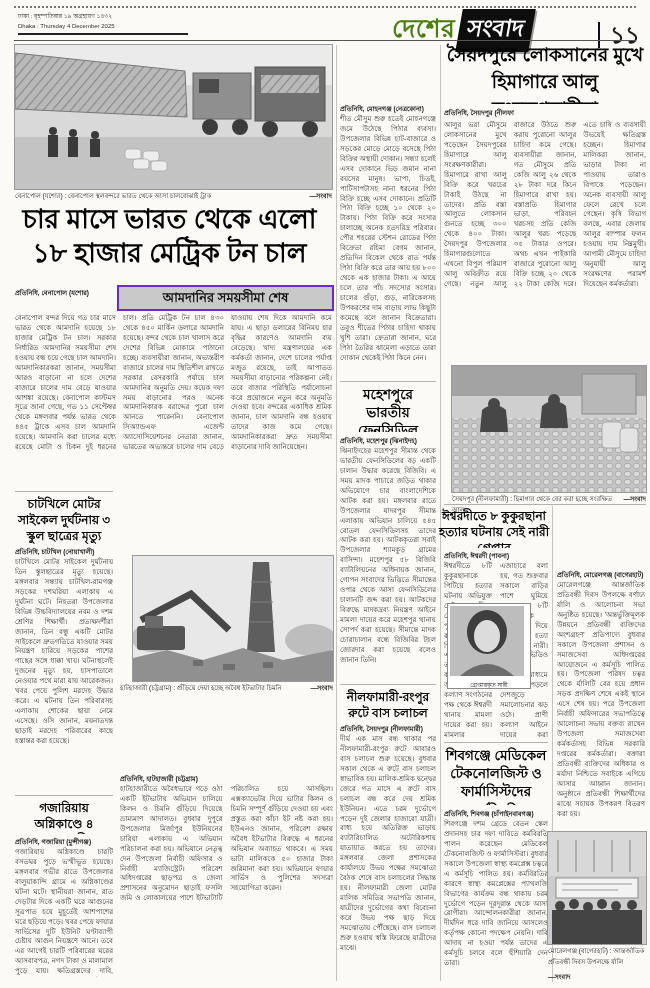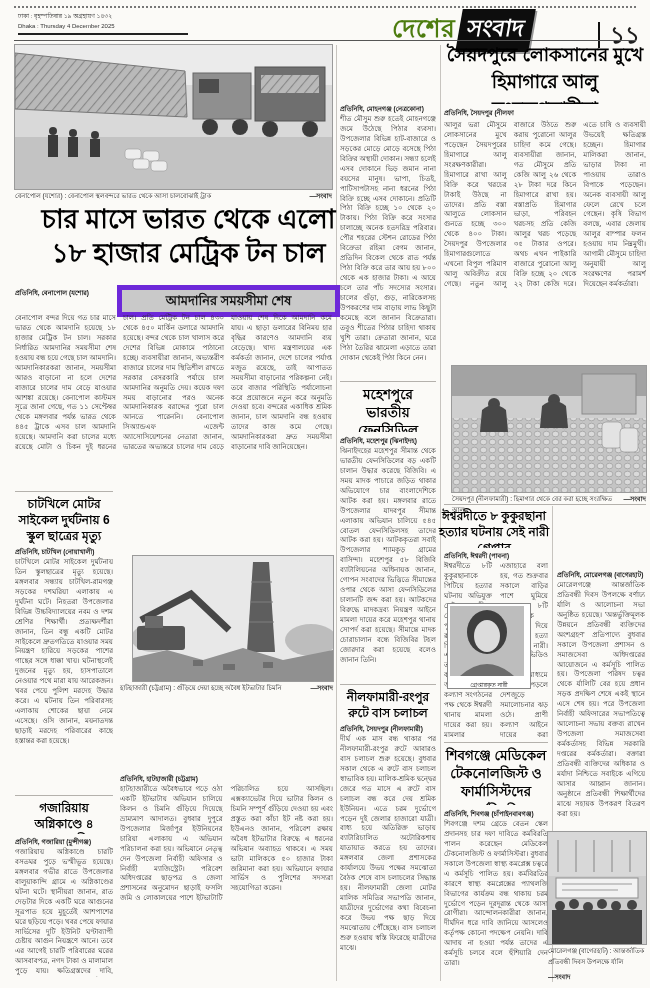--- a/index.html
+++ b/index.html
@@ -19,21 +19,21 @@
   .photo{background:#d8d8d8;outline:1px solid #9a9a9a;overflow:hidden;}
   .photo svg{display:block;}
   .cap{display:flex;justify-content:space-between;align-items:flex-start;font-size:6.5px;color:#222;gap:4px;}
   .cap .credit{white-space:nowrap;font-weight:bold;}
   .hl{font-weight:bold;color:#000;text-align:center;overflow:hidden;}
   .hl-xl{font-size:26.5px;line-height:1.3;}
   .hl-lg{font-size:18.5px;line-height:1.45;}
   .hl-md{font-size:13.5px;line-height:1.35;}
   .hl-sm{font-size:12px;line-height:1.35;}
   .hl-chimney{font-size:20px;line-height:1.3;}
-  .subhead{background:#c9c9c9;border:5px solid #6d28d9;font-weight:bold;font-size:13px;
+  .subhead{background:#c9c9c9;border:2px solid #6d28d9;font-weight:bold;font-size:13px;
            display:flex;align-items:center;justify-content:center;color:#111;}
   .byline{font-size:6.5px;font-weight:bold;color:#111;overflow:hidden;white-space:nowrap;}
   .body-txt{font-size:7px;line-height:1.42;text-align:justify;overflow:hidden;color:#2a2a2a;
             word-break:break-word;hyphens:auto;}
   .cols2{column-count:2;column-gap:8px;}
   .cols3{column-count:3;column-gap:7px;}
   .portrait-frame{background:#fff;padding:2px;outline:1px solid #8a8a8a;}
   .pcap{font-size:6px;text-align:center;color:#222;}
 </style>
 </head>
@@ -90,27 +90,27 @@
           <rect x="128" y="106" width="16" height="10" rx="3"></rect>
         <rect x="118" y="114" width="16" height="10" rx="3"></rect>
           <rect x="136" y="116" width="16" height="10" rx="3"></rect>
       </g>
     </svg>
   </div>
   <div class="abs cap" style="left:15px;top:191px;width:317px;">
     <span>বেনাপোল (যশোর) : বেনাপোল স্থলবন্দরে ভারত থেকে আসা চালবোঝাই ট্রাক</span>
     <span class="credit">—সংবাদ</span>
   </div>
-  <div class="abs hl hl-xl" style="left:30px;top:202px;width:317px;height:78px;">চার মাসে ভারত থেকে এলো ১৮ হাজার মেট্রিক টন চাল</div>
+  <div class="abs hl hl-xl" style="left:11px;top:202px;width:317px;height:78px;">চার মাসে ভারত থেকে এলো ১৮ হাজার মেট্রিক টন চাল</div>
   <div class="abs subhead" style="left:117px;top:285px;width:213px;height:22px;">আমদানির সময়সীমা শেষ</div>
   <div class="abs byline" style="left:15px;top:288px;width:98px;">প্রতিনিধি, বেনাপোল (যশোর)</div>
   <div class="abs body-txt cols3" style="left:15px;top:313px;width:317px;height:242px;">বেনাপোল বন্দর দিয়ে গত চার মাসে ভারত থেকে আমদানি হয়েছে ১৮ হাজার মেট্রিক টন চাল। সরকার নির্ধারিত আমদানির সময়সীমা শেষ হওয়ায় বন্ধ হয়ে গেছে চাল আমদানি। আমদানিকারকরা জানান, সময়সীমা আরও বাড়ানো না হলে দেশের বাজারে চালের দাম বেড়ে যাওয়ার আশঙ্কা রয়েছে। বেনাপোল কাস্টমস সূত্রে জানা গেছে, গত ১১ সেপ্টেম্বর থেকে মঙ্গলবার পর্যন্ত ভারত থেকে ৪৪৫ ট্রাকে এসব চাল আমদানি হয়েছে। আমদানি করা চালের মধ্যে রয়েছে মোটা ও চিকন দুই ধরনের চাল। প্রতি মেট্রিক টন চাল ৪৩০ থেকে ৪৫০ মার্কিন ডলারে আমদানি হয়েছে। বন্দর থেকে চাল খালাস করে দেশের বিভিন্ন মোকামে পাঠানো হচ্ছে। ব্যবসায়ীরা জানান, অভ্যন্তরীণ বাজারে চালের দাম স্থিতিশীল রাখতে সরকার বেসরকারি পর্যায়ে চাল আমদানির অনুমতি দেয়। কয়েক দফা সময় বাড়ানোর পরও অনেক আমদানিকারক বরাদ্দের পুরো চাল আনতে পারেননি। বেনাপোল সিঅ্যান্ডএফ এজেন্ট অ্যাসোসিয়েশনের নেতারা জানান, ভারতের অভ্যন্তরে চালের দাম বেড়ে যাওয়ায় শেষ দিকে আমদানি কমে যায়। এ ছাড়া ডলারের বিনিময় হার বৃদ্ধির কারণেও আমদানি ব্যয় বেড়েছে। খাদ্য মন্ত্রণালয়ের এক কর্মকর্তা জানান, দেশে চালের পর্যাপ্ত মজুত রয়েছে, তাই আপাতত সময়সীমা বাড়ানোর পরিকল্পনা নেই। তবে বাজার পরিস্থিতি পর্যালোচনা করে প্রয়োজনে নতুন করে অনুমতি দেওয়া হবে। বন্দরের একাধিক শ্রমিক জানান, চাল আমদানি বন্ধ হওয়ায় তাদের কাজ কমে গেছে। আমদানিকারকরা দ্রুত সময়সীমা বাড়ানোর দাবি জানিয়েছেন।</div>
 
   <div class="abs hrule" style="left:15px;top:491px;width:98px;"></div>
-  <div class="abs hl hl-sm" style="left:15px;top:496px;width:98px;height:48px;">চাটখিলে মোটর সাইকেল দুর্ঘটনায় 6 স্কুল ছাত্রের মৃত্যু</div>
+  <div class="abs hl hl-sm" style="left:15px;top:496px;width:98px;height:48px;">চাটখিলে মোটর সাইকেল দুর্ঘটনায় ৩ স্কুল ছাত্রের মৃত্যু</div>
   <div class="abs byline" style="left:15px;top:547px;width:98px;">প্রতিনিধি, চাটখিল (নোয়াখালী)</div>
   <div class="abs body-txt" style="left:15px;top:557px;width:98px;height:234px;">চাটখিলে মোটর সাইকেল দুর্ঘটনায় তিন স্কুলছাত্রের মৃত্যু হয়েছে। মঙ্গলবার সন্ধ্যায় চাটখিল-রামগঞ্জ সড়কের দশঘরিয়া এলাকায় এ দুর্ঘটনা ঘটে। নিহতরা উপজেলার বিভিন্ন উচ্চবিদ্যালয়ের নবম ও দশম শ্রেণির শিক্ষার্থী। প্রত্যক্ষদর্শীরা জানান, তিন বন্ধু একটি মোটর সাইকেলে দ্রুতগতিতে যাওয়ার সময় নিয়ন্ত্রণ হারিয়ে সড়কের পাশের গাছের সঙ্গে ধাক্কা খায়। ঘটনাস্থলেই দুজনের মৃত্যু হয়, হাসপাতালে নেওয়ার পথে মারা যায় আরেকজন। খবর পেয়ে পুলিশ মরদেহ উদ্ধার করে। এ ঘটনায় তিন পরিবারসহ এলাকায় শোকের ছায়া নেমে এসেছে। ওসি জানান, ময়নাতদন্ত ছাড়াই মরদেহ পরিবারের কাছে হস্তান্তর করা হয়েছে।</div>
 
   <div class="abs hrule" style="left:15px;top:795px;width:98px;"></div>
   <div class="abs hl hl-sm" style="left:15px;top:800px;width:98px;height:34px;">গজারিয়ায় অগ্নিকাণ্ডে ৪ বসতঘর ভস্মীভূত</div>
   <div class="abs byline" style="left:15px;top:837px;width:98px;">প্রতিনিধি, গজারিয়া (মুন্সীগঞ্জ)</div>
   <div class="abs body-txt" style="left:15px;top:847px;width:98px;height:130px;">গজারিয়ায় অগ্নিকাণ্ডে চারটি বসতঘর পুড়ে ভস্মীভূত হয়েছে। মঙ্গলবার গভীর রাতে উপজেলার বালুয়াকান্দি গ্রামে এ অগ্নিকাণ্ডের ঘটনা ঘটে। স্থানীয়রা জানান, রাত দেড়টার দিকে একটি ঘরে আগুনের সূত্রপাত হয়ে মুহূর্তেই আশপাশের ঘরে ছড়িয়ে পড়ে। খবর পেয়ে ফায়ার সার্ভিসের দুটি ইউনিট ঘণ্টাব্যাপী চেষ্টায় আগুন নিয়ন্ত্রণে আনে। তবে এর আগেই চারটি পরিবারের ঘরের আসবাবপত্র, নগদ টাকা ও মালামাল পুড়ে যায়। ক্ষতিগ্রস্তদের দাবি, আগুনে প্রায় ২০ লাখ টাকার ক্ষয়ক্ষতি হয়েছে। বৈদ্যুতিক শর্টসার্কিট থেকে আগুনের সূত্রপাত বলে ধারণা করা হচ্ছে।</div>
 
   <div class="abs photo" style="left:133px;top:556px;width:200px;height:125px;">
     <svg width="200" height="125" viewBox="0 0 200 125">

